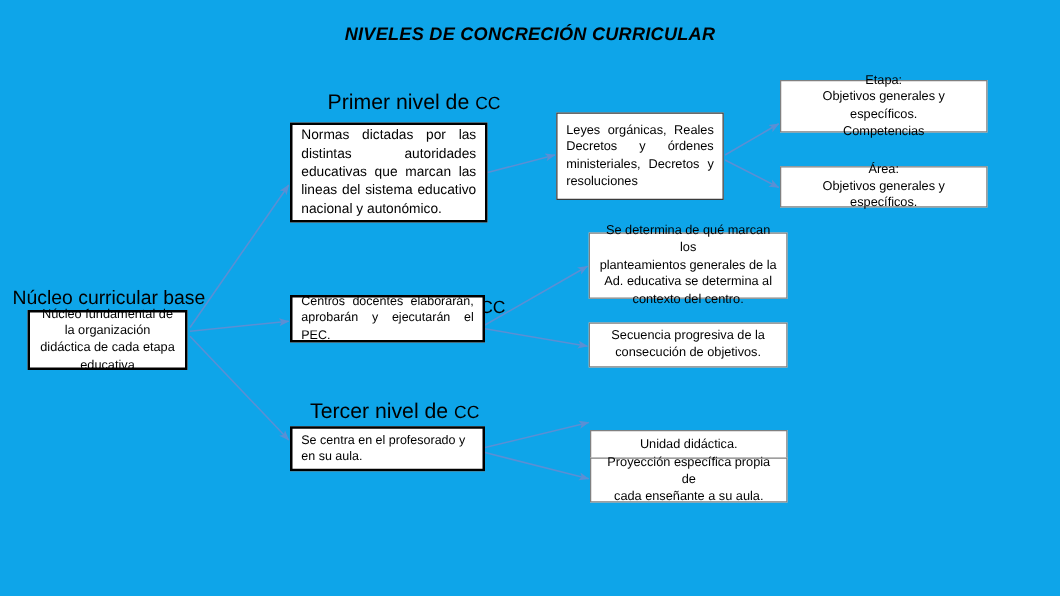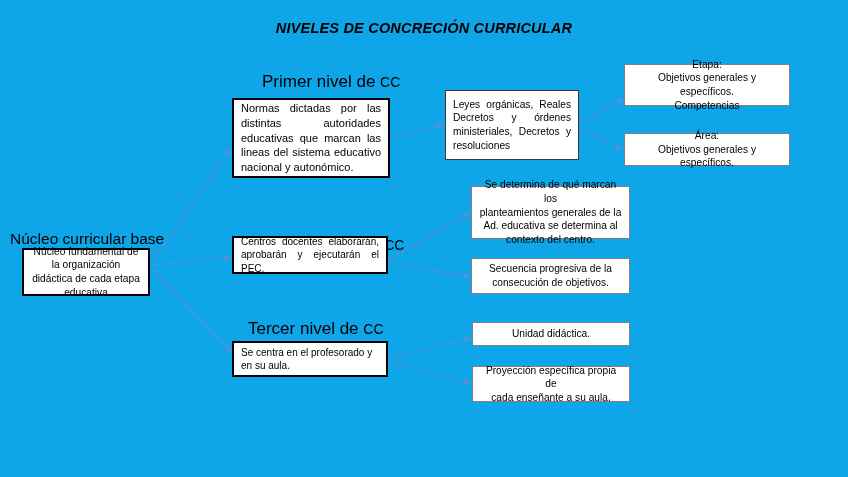--- a/index.html
+++ b/index.html
@@ -171,21 +171,21 @@
   </div>
 
   <div class="heading" style="left:248px; top:319px;">
     <span>Tercer nivel de</span>
     <span class="small">CC</span>
   </div>
   <div class="node box-thick" style="left:232px; top:341px; width:156px; height:36px;">
     <div class="btxt pad lft t105">Se centra en el profesorado y en su aula.</div>
   </div>
 
-  <div class="node box-thin-gray" style="left:472px; top:322px; width:158px; height:24px;">
+  <div class="node box-thin-gray" style="left:472px; top:344px; width:158px; height:24px;">
     <div class="btxt pad ctr t10">Unidad didáctica.</div>
   </div>
 
   <div class="node box-thin-gray" style="left:472px; top:366px; width:158px; height:36px;">
     <div class="btxt pad ctr t10">
       <div>Proyección específica propia de</div>
       <div>cada enseñante a su aula.</div>
     </div>
   </div>
 

